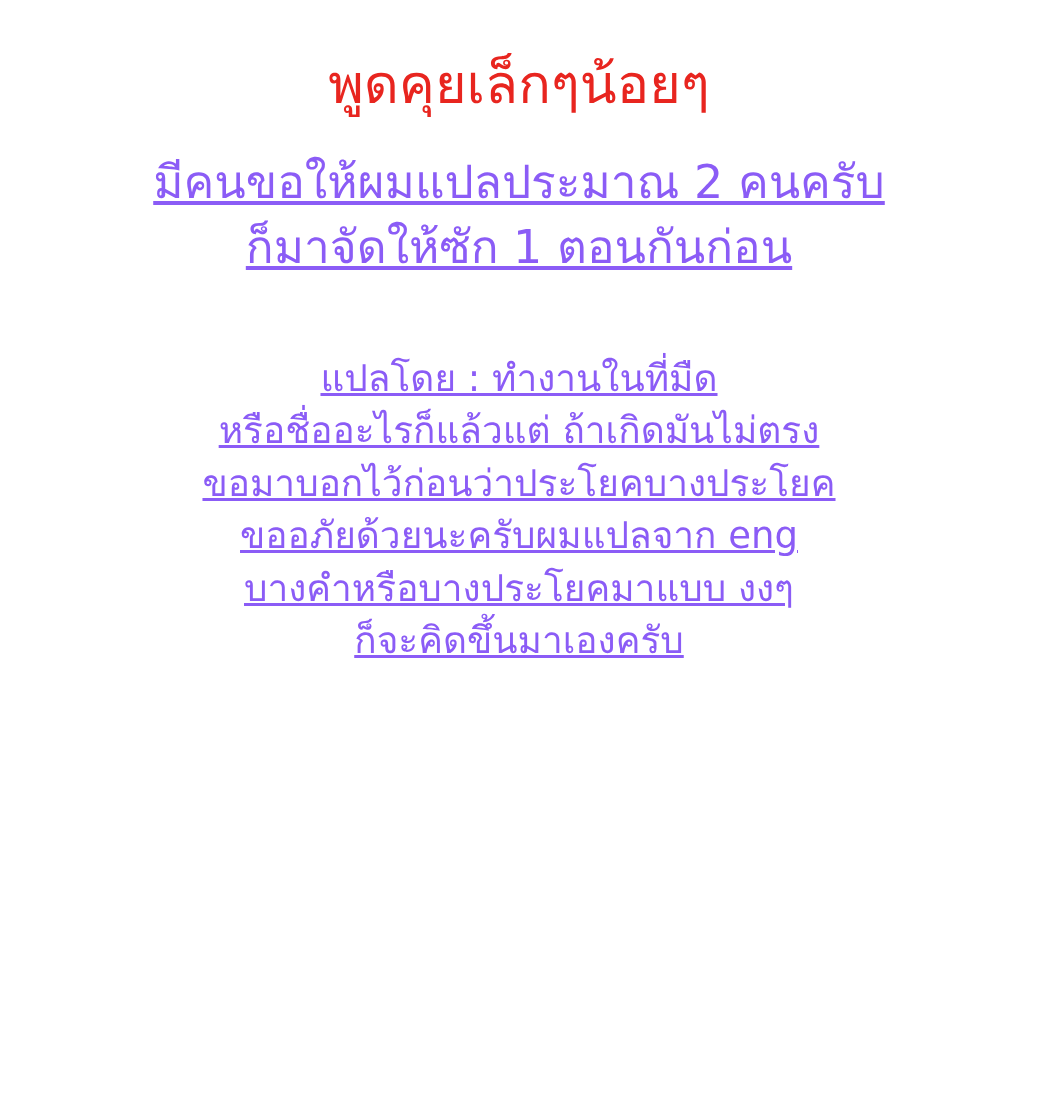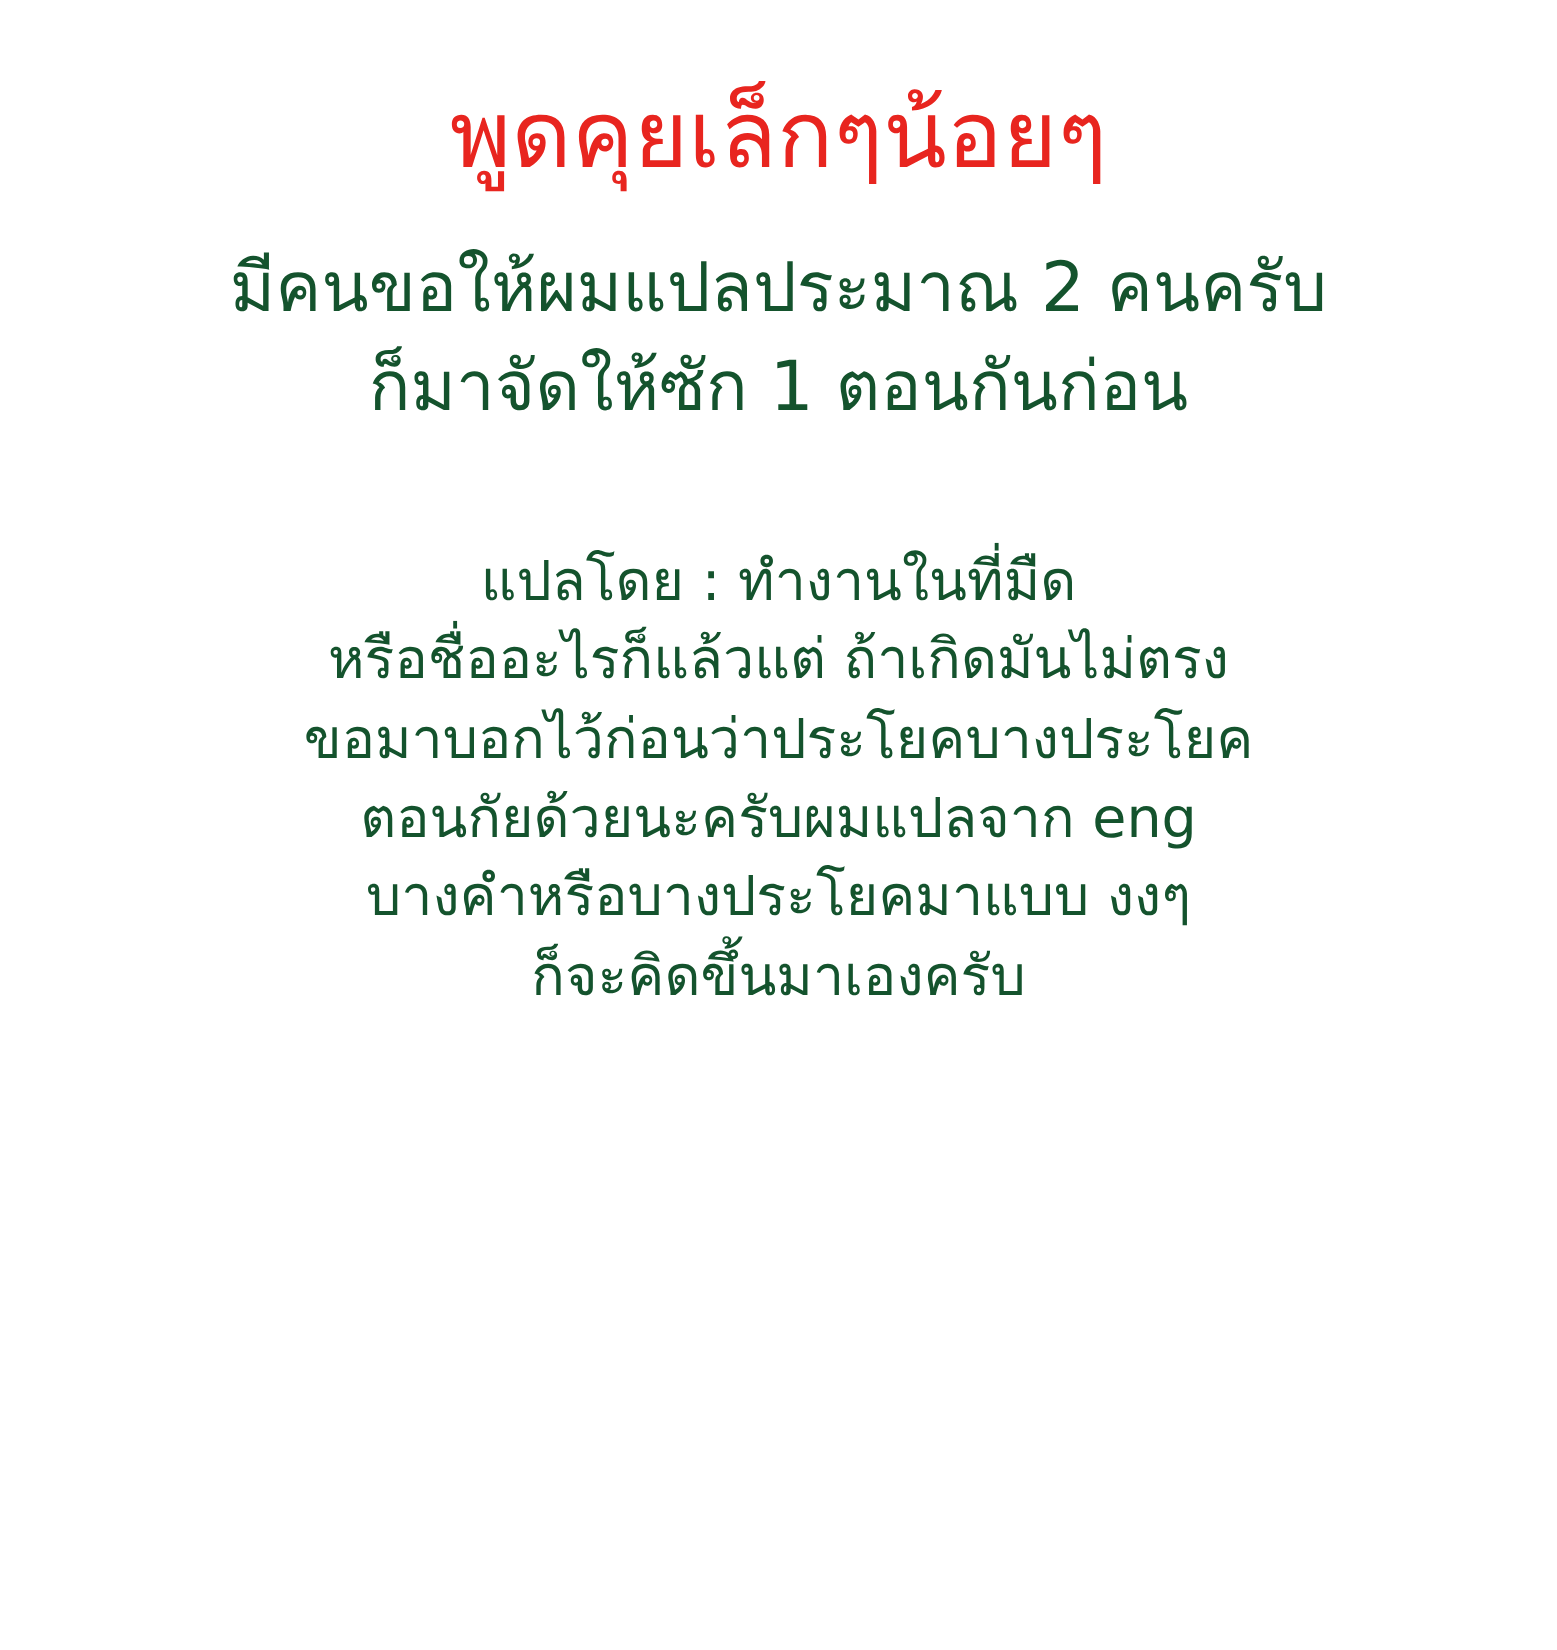--- a/index.html
+++ b/index.html
@@ -18,34 +18,35 @@
     height: 1100px;
     box-sizing: border-box;
     background: #ffffff;
     display: flex;
     flex-direction: column;
     align-items: center;
     padding-top: 54px;
   }
   .title {
     color: #e8251f;
-    font-size: 62px;
+    font-size: 54px;
     line-height: 1.15;
     font-weight: 400;
     text-align: center;
     margin: 0 0 34px 0;
     letter-spacing: 0px;
   }
   .block {
     width: 100%;
     text-align: center;
-    color: #14532d;
+    color: #8b5cf6;
     font-size: 46px;
     line-height: 1.42;
     font-weight: 400;
+    text-decoration: underline;
   }
   .block .line {
     display: block;
     white-space: nowrap;
   }
   .block.intro {
     margin-bottom: 0;
   }
   .gap {
     display: block;
@@ -66,18 +67,18 @@
     <span class="line">มีคนขอให้ผมแปลประมาณ 2 คนครับ</span>
     <span class="line">ก็มาจัดให้ซัก 1 ตอนกันก่อน</span>
   </div>
 
   <span class="gap"></span>
 
   <div class="block credits">
     <span class="line">แปลโดย : ทำงานในที่มืด</span>
     <span class="line">หรือชื่ออะไรก็แล้วแต่ ถ้าเกิดมันไม่ตรง</span>
     <span class="line">ขอมาบอกไว้ก่อนว่าประโยคบางประโยค</span>
-    <span class="line">ตอนกัยด้วยนะครับผมแปลจาก eng</span>
+    <span class="line">ขออภัยด้วยนะครับผมแปลจาก eng</span>
     <span class="line">บางคำหรือบางประโยคมาแบบ งงๆ</span>
     <span class="line">ก็จะคิดขึ้นมาเองครับ</span>
   </div>
 
 </div>
 
 </body></html>

